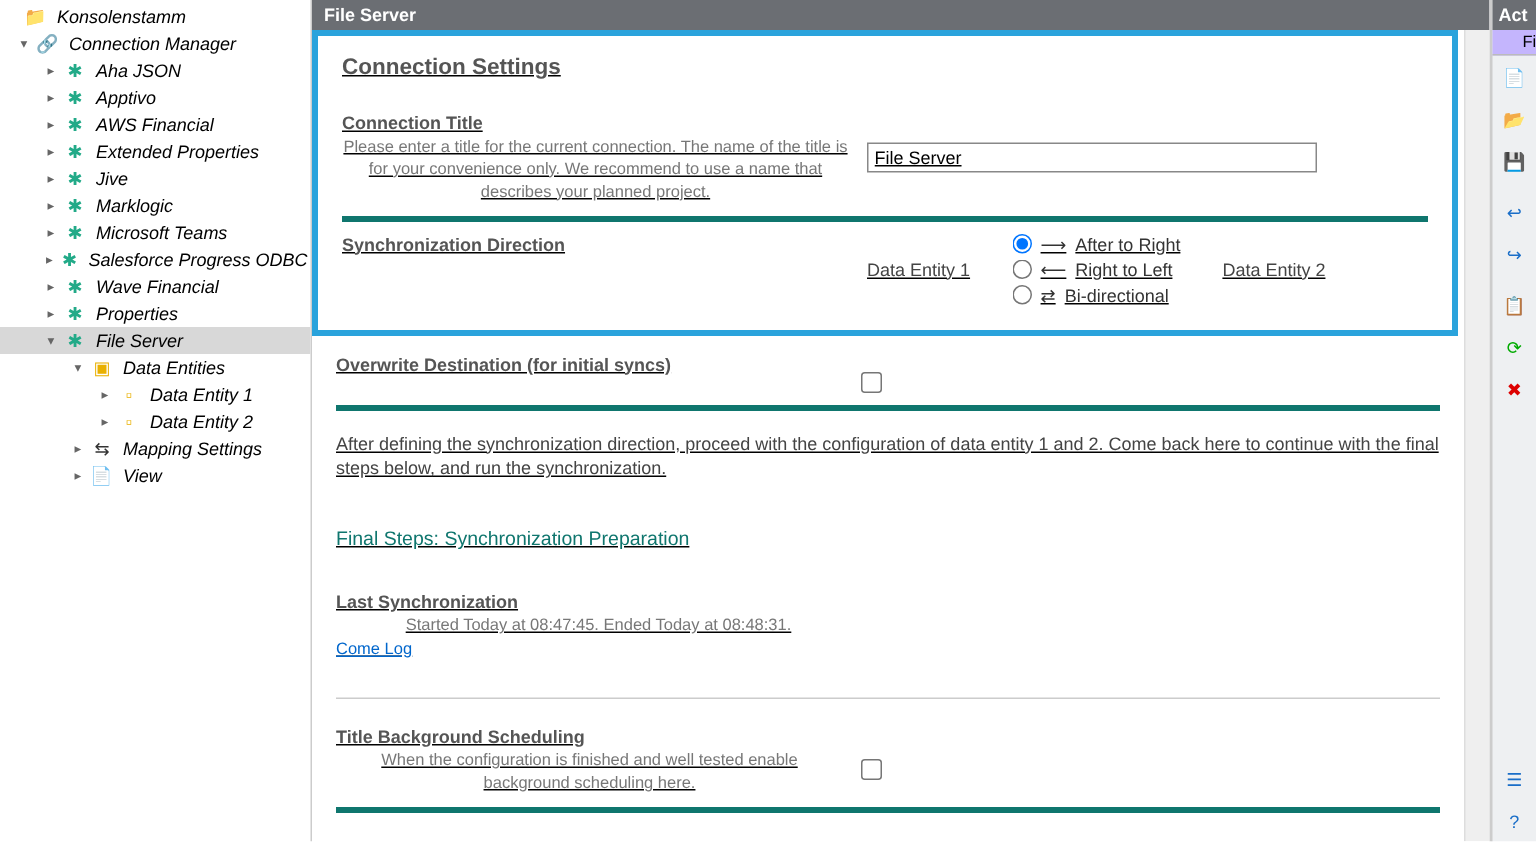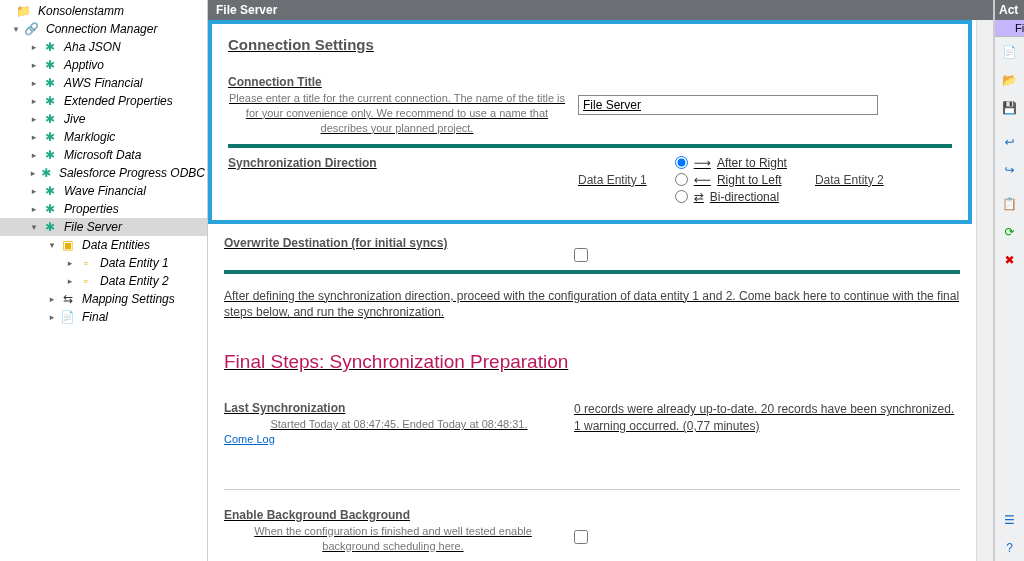--- a/index.html
+++ b/index.html
@@ -30,22 +30,22 @@
 input.textfield { width: 300px; padding: 2px 4px; border: 1px solid #888; font-size: 12px; }
 .sync-row { display: flex; align-items: center; width: 100%; }
 .sync-label { font-size: 12px; color: #444; }
 .radio-col { display: flex; flex-direction: column; gap: 3px; margin: 0 28px; }
 .radio-opt { display: flex; align-items: center; gap: 6px; font-size: 12px; color: #333; }
 .arrow { font-size: 12px; color: #333; }
 .checkbox-cell { display: flex; align-items: center; padding-top: 12px;}
 input[type=checkbox]{ width:14px; height:14px; }
 .plain { padding: 12px 16px 8px 16px; }
 .note { font-size: 12px; color: #444; margin: 14px 0 30px 0; line-height: 1.4; }
-.subhead { font-size: 19px; color: #be185d; margin: 0 0 28px 0; }
-.last-sync-row { display:flex; border-bottom:1px solid #ccc; padding-bottom:43px;}
+.subhead { font-size: 13px; color: #0f766e; margin: 0 0 28px 0; }
+.last-sync-row { display:flex; border-bottom:1px solid #ccc; padding-bottom:26px;}
 .last-sync-left { width: 350px; }
 .last-sync-right { flex:1; font-size:12px; color:#444; line-height:1.4;}
 a.vlog { color:#0066cc; text-decoration: underline; font-size: 11px;}
 .rightbar { width: 30px; background: #eef0f2; border-left: 1px solid #ccc; display:flex; flex-direction:column;}
 .rightbar .hdr { background:#6b6e73; color:#fff; font-weight:bold; padding:3px 4px; font-size:12px;}
 .rightbar .tab { background:#c4b5fd; padding:2px 20px; font-size:11px; border-bottom:1px solid #bbb;}
 .rightbar .btn { width:22px; height:22px; margin:3px auto; display:flex; align-items:center; justify-content:center; border-top:1px solid transparent;}
 .sep { height:6px; }
 .scrollbar { width: 17px; background: #efefef; border-left:1px solid #ddd;}
 .main-wrap{display:flex; flex:1; overflow:hidden;}
@@ -91,21 +91,21 @@
         <span class="label">Jive</span>
       </div>
       <div class="tree-item" style="padding-left: 28px;">
         <span class="exp">▸</span>
         <span class="icon conn">✱</span>
         <span class="label">Marklogic</span>
       </div>
       <div class="tree-item" style="padding-left: 28px;">
         <span class="exp">▸</span>
         <span class="icon conn">✱</span>
-        <span class="label">Microsoft Data</span>
+        <span class="label">Microsoft Teams</span>
       </div>
       <div class="tree-item" style="padding-left: 28px;">
         <span class="exp">▸</span>
         <span class="icon conn">✱</span>
         <span class="label">Salesforce Progress ODBC</span>
       </div>
       <div class="tree-item" style="padding-left: 28px;">
         <span class="exp">▸</span>
         <span class="icon conn">✱</span>
         <span class="label">Wave Financial</span>
@@ -137,21 +137,21 @@
     <span class="label">Data Entity 2</span>
   </div>
   <div class="tree-item" style="padding-left:46px">
     <span class="exp">▸</span>
     <span class="icon map">⇆</span>
     <span class="label">Mapping Settings</span>
   </div>
   <div class="tree-item" style="padding-left:46px">
     <span class="exp">▸</span>
     <span class="icon log">📄</span>
-    <span class="label">Final</span>
+    <span class="label">View</span>
   </div>
 </div>
 
 <div class="main">
   <div class="header">File Server</div>
   <div class="main-wrap">
   <div class="content">
     <div class="highlight">
       <h2>Connection Settings</h2>
 
@@ -207,26 +207,25 @@
 
       <div class="note">After defining the synchronization direction, proceed with the configuration of data entity 1 and 2. Come back here to continue with the final steps below, and run the synchronization.</div>
       <div class="subhead">Final Steps: Synchronization Preparation</div>
 
       <div class="last-sync-row">
         <div class="last-sync-left">
           <div class="section-title">Last Synchronization</div>
           <div class="section-desc">Started  Today at 08:47:45. Ended Today at 08:48:31.</div>
           <a href="#" class="vlog">Come Log</a>
         </div>
-        <div class="last-sync-right">0 records were already up-to-date. 20 records have been synchronized. 1 warning occurred. (0,77 minutes)</div>
       </div>
 
       <div class="section" style="padding-top:18px;">
         <div class="section-left">
-          <div class="section-title">Enable Background Background</div>
+          <div class="section-title">Title Background Scheduling</div>
           <div class="section-desc">When the configuration is finished and well tested enable background scheduling here.</div>
         </div>
         <div class="section-right checkbox-cell">
           <input type="checkbox" style="">
         </div>
       </div>
 
     </div>
   </div>
   <div class="scrollbar"></div>

